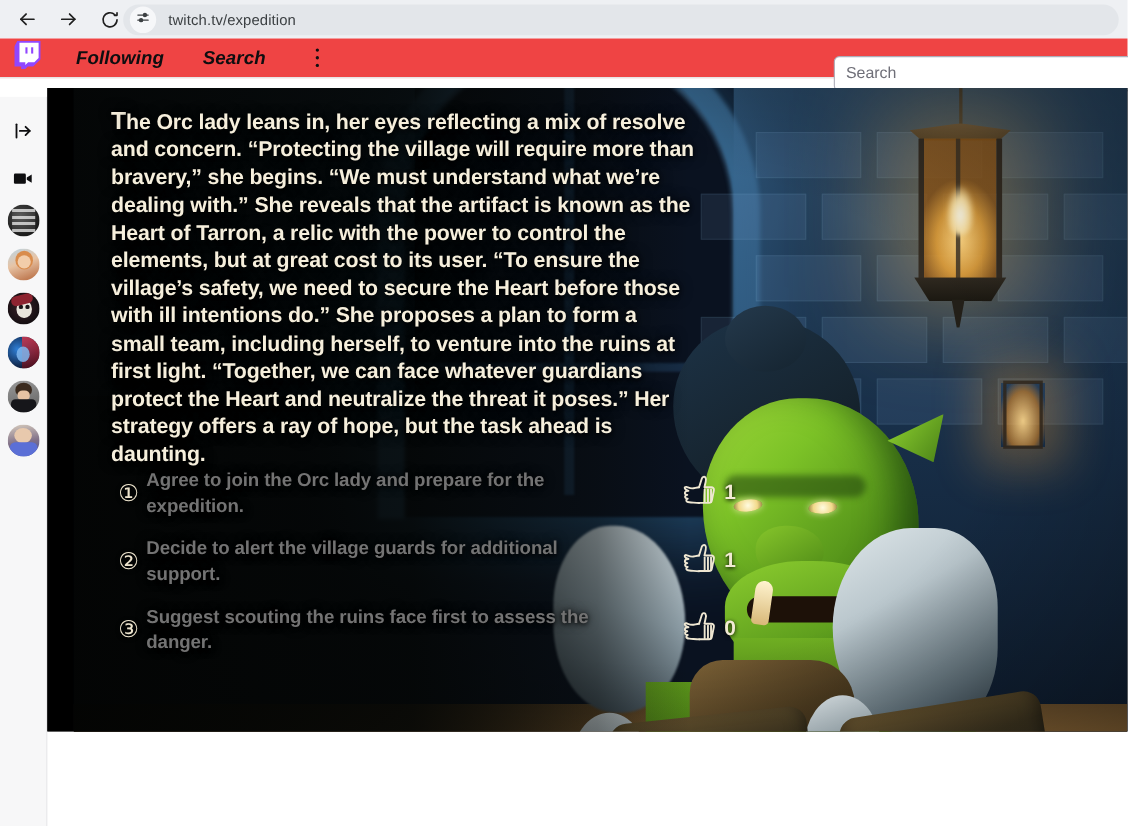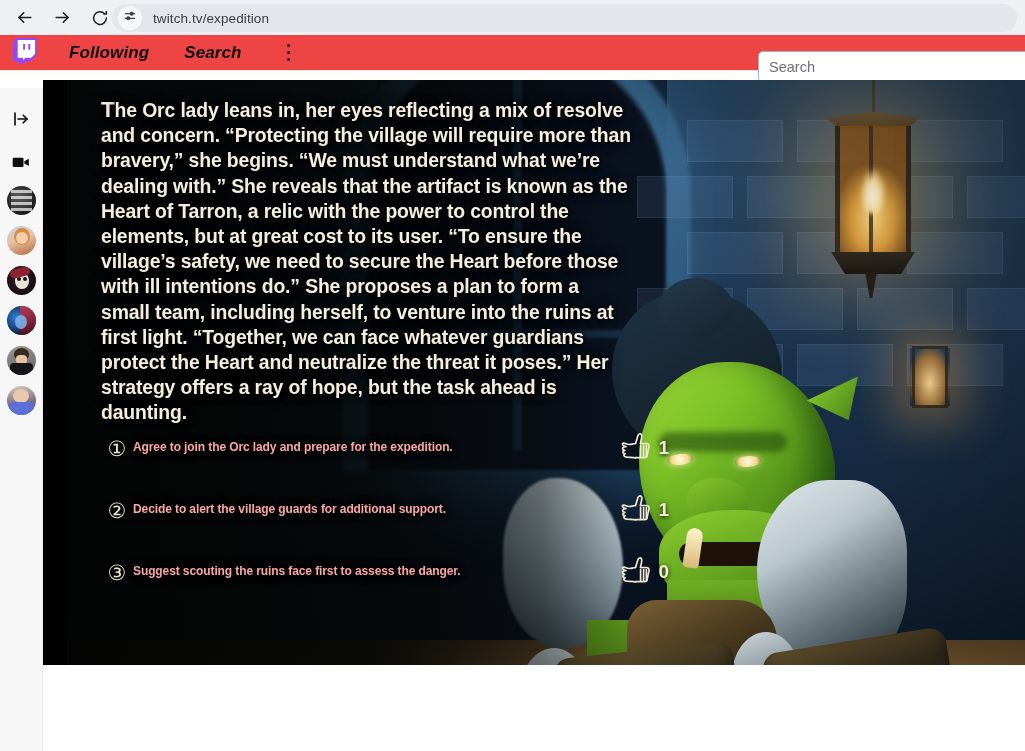--- a/index.html
+++ b/index.html
@@ -341,22 +341,22 @@
   }
   .choice-num{
     width:32px; flex:0 0 32px;
     font-size:21px; line-height:1; font-weight:400;
     color:#ece3cc;
     text-shadow:0 1px 4px rgba(0,0,0,.95);
     display:flex; align-items:center; justify-content:center;
   }
   .choice-text{
     flex:1 1 auto; padding-right:70px;
-    font-size:12px; line-height:23.5px; font-weight:700;
-    color:#fca5a5; letter-spacing:-.1px;
+    font-size:17px; line-height:23.5px; font-weight:700;
+    color:#737373; letter-spacing:-.1px;
     text-shadow:0 1px 4px rgba(0,0,0,.95), 0 0 10px rgba(0,0,0,.75);
   }
   .choice-vote{
     position:absolute; right:-58px; top:50%; transform:translateY(-50%);
     display:flex; align-items:center; gap:5px;
   }
   .choice-vote .thumb{ display:block; }
   .vote-count{
     font-size:19px; font-weight:700; color:#f2ead4;
     text-shadow:0 1px 4px rgba(0,0,0,.95);

